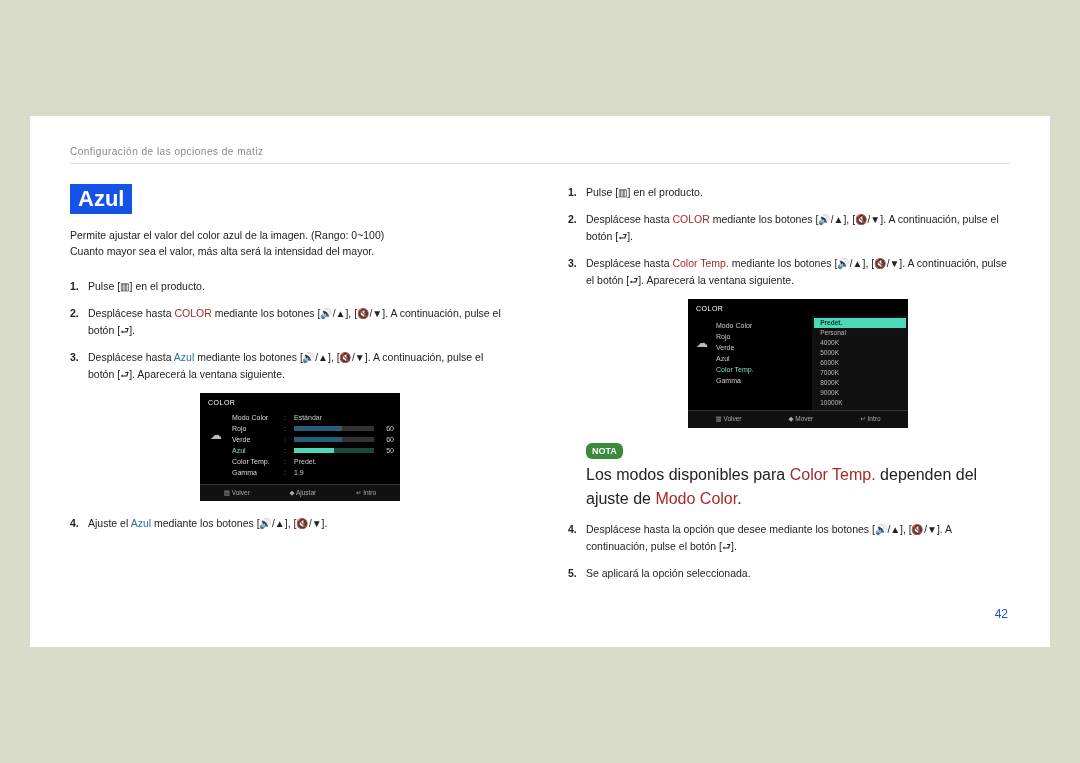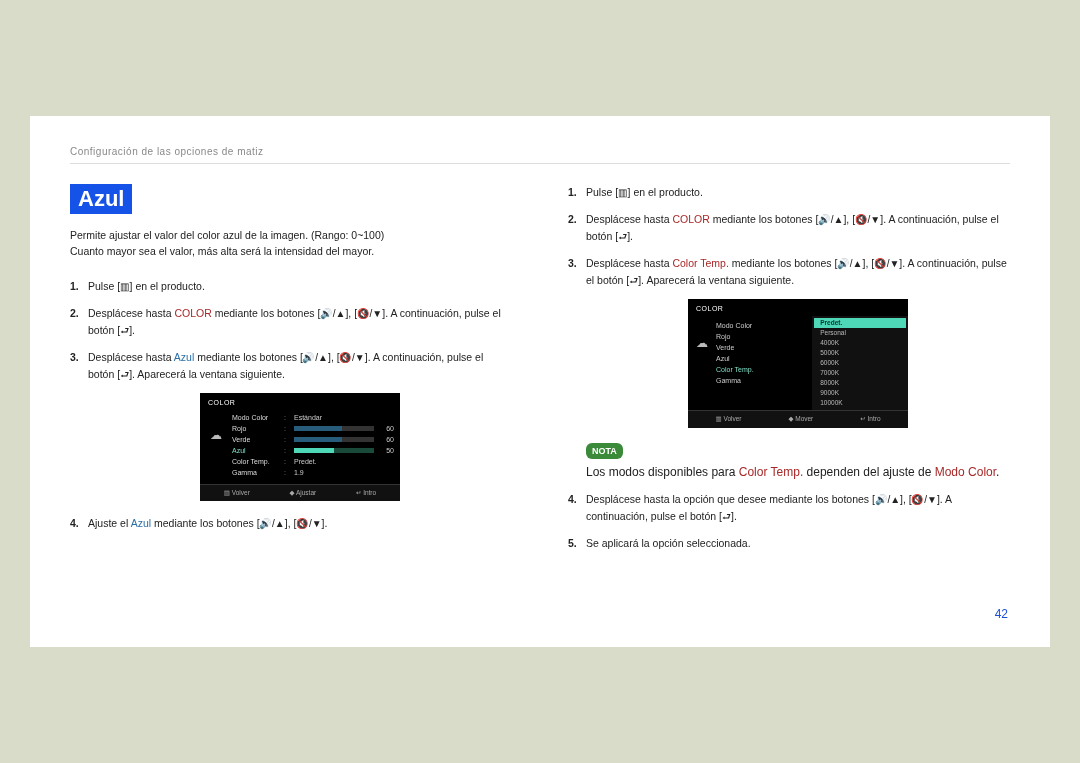--- a/index.html
+++ b/index.html
@@ -136,21 +136,21 @@
   .nota-tag {
     display:inline-block;
     background:#3a8a3a;
     color:#fff;
     font-size:9px;
     font-weight:bold;
     padding:1px 6px;
     border-radius:6px;
     margin-bottom:4px;
   }
-  .nota-text { font-size:12px; color:#222; margin-bottom:10px; line-height:1.5; }
+  .nota-text { font-size:16px; color:#222; margin-bottom:10px; line-height:1.5; }
 
   .page-num {
     position: absolute;
     bottom: 26px;
     right: 42px;
     font-size: 12px;
     color: #1d4ed8;
   }
 </style>
 </head>

